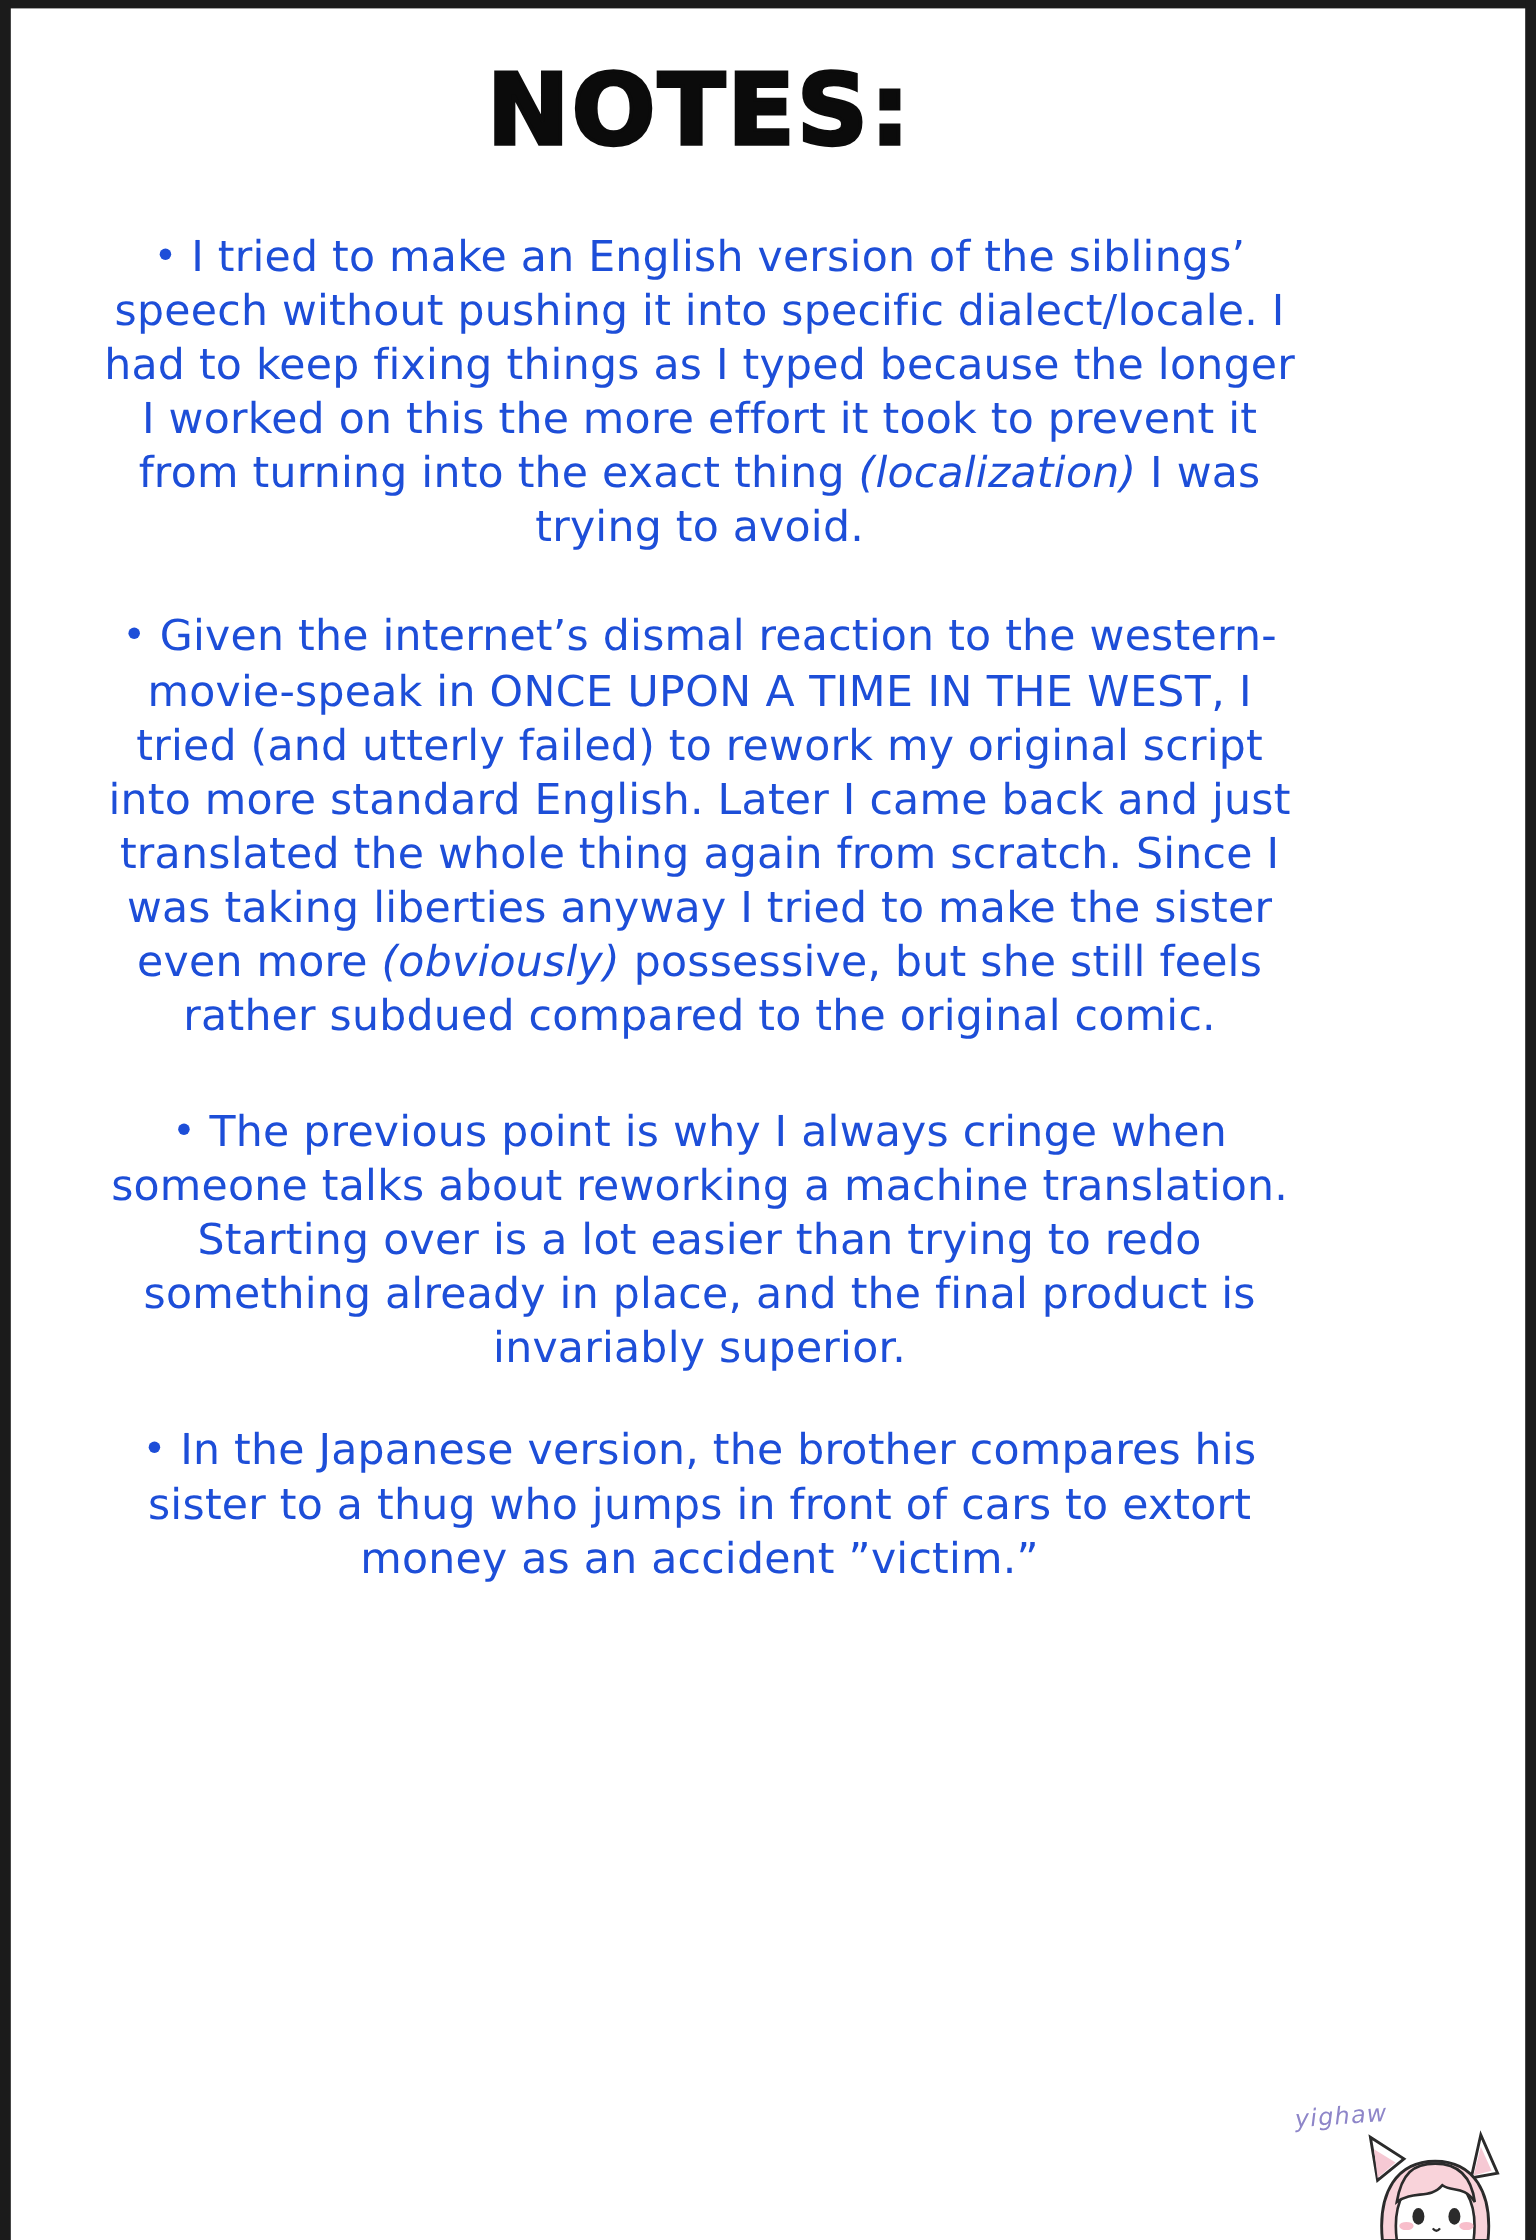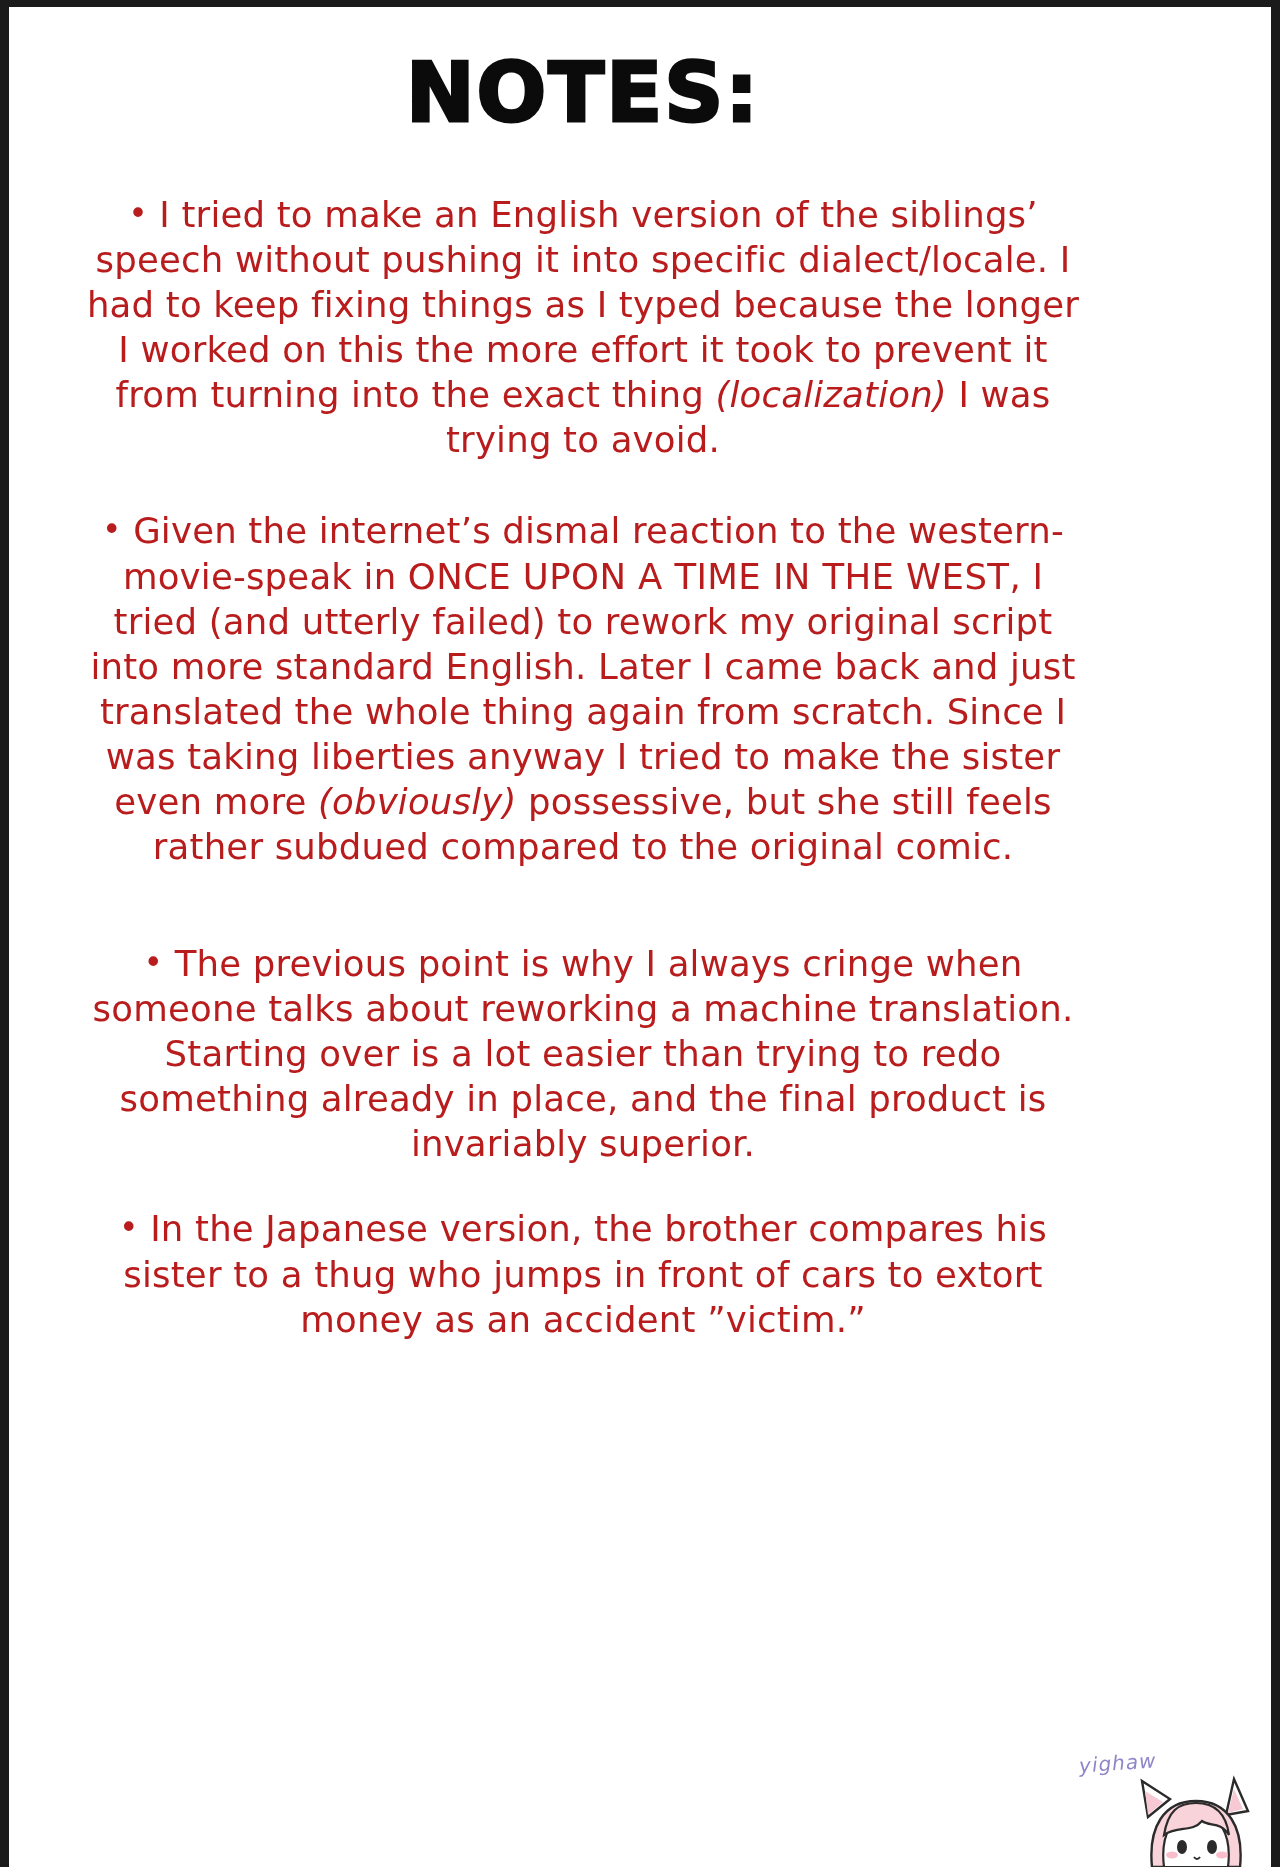--- a/index.html
+++ b/index.html
@@ -54,39 +54,39 @@
     color: #0b0b0b;
     margin: 52px 0 0 0;
     line-height: 1.0;
     -webkit-text-stroke: 3px #0b0b0b;
   }
   .notes {
     margin-top: 58px;
   }
   .note {
     font-family: "DejaVu Sans", sans-serif;
-    color: #b91c1c;
+    color: #1d4ed8;
     font-size: 35.5px;
     line-height: 1.27;
     text-align: center;
     margin: 0 0 46px 0;
     padding: 0 52px;
     letter-spacing: 0.2px;
   }
   .note .ital {
     font-style: italic;
   }
   .note .caps {
     letter-spacing: 0.4px;
   }
   .bullet {
     font-size: 33px;
     vertical-align: 2px;
   }
-  .note-2 { margin-bottom: 72px; }
+  .note-2 { margin-bottom: 52px; }
   .note-3 { margin-bottom: 40px; }
   .note-4 { margin-bottom: 0; }
 
   
   .signature {
     position: absolute;
     right: 124px;
     bottom: 92px;
     font-family: "DejaVu Sans", sans-serif;
     font-style: italic;

